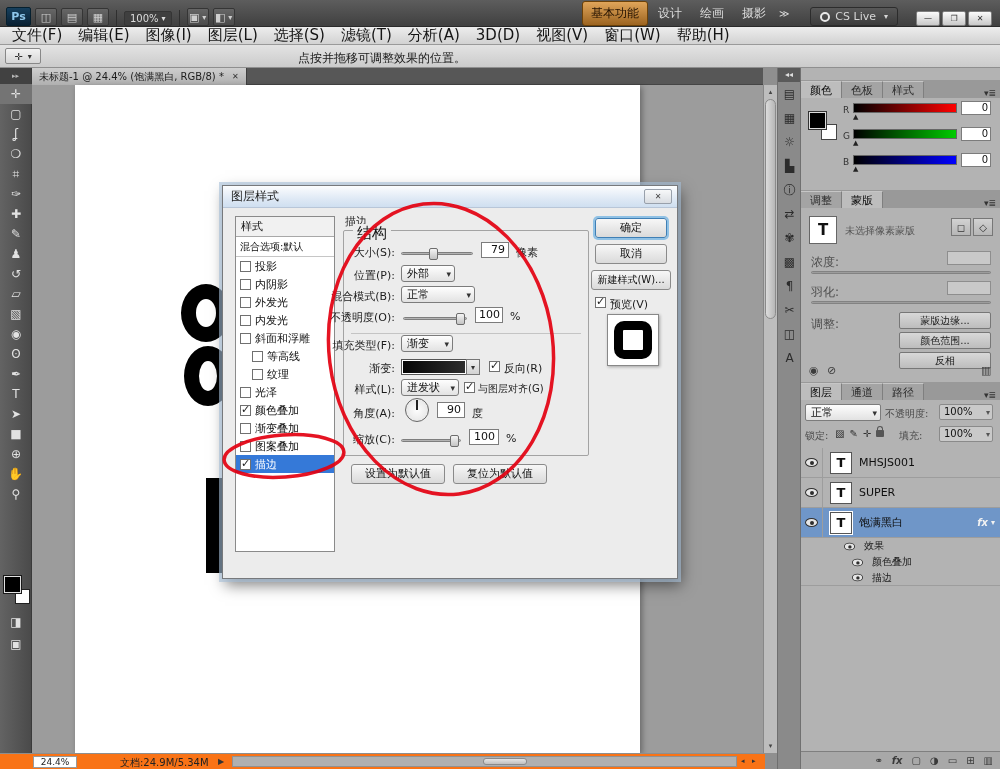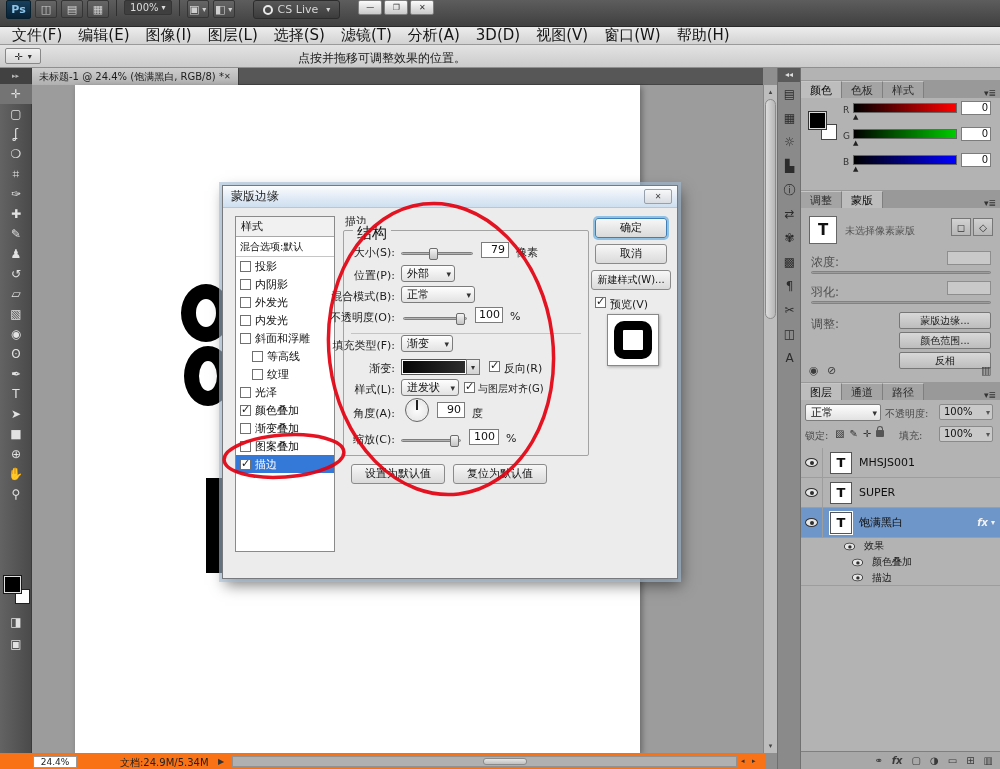--- a/index.html
+++ b/index.html
@@ -1,21 +1,21 @@
 <!DOCTYPE html>
 <html><head>
 <meta charset="utf-8">
 <style>
   *{margin:0;padding:0;box-sizing:border-box}
   body{background:#444;font-family:"DejaVu Sans","Liberation Sans",sans-serif}
   #root{position:relative;width:1000px;height:769px;background:#8f8f8f;overflow:hidden;font-size:11px;color:#111}
   .caret::after{content:"▾";font-size:8px;margin-left:3px;color:inherit}
 
   
-  .titlebar{position:absolute;left:0;top:0;width:1000px;height:27px;background:linear-gradient(#5d5d5d,#404040);border-bottom:1px solid #2a2a2a;display:flex;align-items:flex-start;gap:4px;padding:0 6px;color:#d6d6d6}
+  .titlebar{position:absolute;left:0;top:0;width:1000px;height:27px;background:linear-gradient(#5d5d5d,#404040);border-bottom:1px solid #2a2a2a;display:flex;align-items:flex-end;gap:4px;padding:0 6px;color:#d6d6d6}
   .pslogo{width:25px;height:19px;background:linear-gradient(#17405e,#0a2133);color:#8ec6ea;font-weight:bold;font-size:11px;display:flex;align-items:center;justify-content:center;border-radius:2px;border:1px solid #06202f}
   .tb-icon{width:22px;height:18px;display:flex;align-items:center;justify-content:center;font-size:11px;color:#cfcfcf;background:linear-gradient(#666,#4b4b4b);border:1px solid #353535;border-radius:2px}
   .tb-zoom{display:flex;align-items:center;font-size:10px;border:1px solid #353535;background:#3f3f3f;padding:1px 5px;border-radius:2px;color:#ddd}
   .tb-sep{width:1px;height:16px;background:#2f2f2f;margin:0 3px}
   .ws-group{margin-left:auto;display:flex;align-items:center;gap:2px}
   .ws{padding:3px 8px;font-size:12px;color:#ddd;border-radius:3px;white-space:nowrap}
   .ws.active{background:linear-gradient(#e0a55a,#9c6420);color:#241200;border:1px solid #6d4208}
   .ws.more{font-size:10px;padding:3px 3px}
   .cslive{display:flex;align-items:center;gap:5px;border:1px solid #2c2c2c;background:linear-gradient(#585858,#3c3c3c);border-radius:3px;padding:2px 9px;font-size:11px;margin-left:14px;white-space:nowrap}
   .cs-circle{width:10px;height:10px;border:2px solid #e8e8e8;border-radius:50%}
@@ -34,21 +34,21 @@
   .ts-grip{height:16px;color:#b5b5b5;font-size:7px;text-align:center;line-height:16px;background:#414141}
   .tool{width:32px;height:20px;display:flex;align-items:center;justify-content:center;color:#e2e2e2;font-size:12px}
   .tool.active{background:#747474}
   .swatches{position:absolute;left:4px;top:508px;width:26px;height:28px}
   .sw-bg{position:absolute;right:0;bottom:0;width:15px;height:15px;background:#fff;border:1px solid #222}
   .sw-fg{position:absolute;left:0;top:0;width:17px;height:17px;background:#000;border:1px solid #e0e0e0;box-shadow:0 0 0 1px #1a1a1a}
 
   
   .canvas{position:absolute;left:32px;top:68px;width:731px;height:685px;background:#9c9c9c;overflow:hidden}
   .tabbar{position:absolute;left:0;top:0;width:731px;height:17px;background:#575757;border-bottom:1px solid #454545}
-  .doctab{position:absolute;left:0;top:0;height:17px;background:linear-gradient(#cecece,#b0b0b0);border-right:1px solid #3e3e3e;display:flex;align-items:center;gap:0;padding:0 7px;font-size:10px;color:#1d1d1d;white-space:nowrap}
+  .doctab{position:absolute;left:0;top:0;height:17px;background:linear-gradient(#cecece,#b0b0b0);border-right:1px solid #3e3e3e;display:flex;align-items:center;gap:8px;padding:0 7px;font-size:10px;color:#1d1d1d;white-space:nowrap}
   .doctab .close{font-size:8px;color:#333}
   .document{position:absolute;left:43px;top:17px;width:565px;height:668px;background:#fff;box-shadow:2px 2px 6px rgba(0,0,0,.35)}
   .frag-ring{position:absolute;border:15px solid #000;border-radius:50%}
   .frag-bar{position:absolute;background:#000}
 
   
   .dialog{position:absolute;left:222px;top:185px;width:456px;height:394px;background:#ececec;border:1px solid #77797c;box-shadow:0 0 0 3px rgba(165,190,215,.6),3px 6px 14px rgba(0,0,0,.5);z-index:10}
   .dlg-title{position:absolute;left:0;top:0;right:0;height:22px;background:linear-gradient(#fcfdfe,#dfe9f5 60%,#cfdff0);border-bottom:1px solid #b8c6d8;display:flex;align-items:center;padding:0 8px;font-size:12px;color:#1f1f1f}
   .dlg-close{position:absolute;right:5px;top:3px;width:28px;height:15px;background:linear-gradient(#f7f8f9,#d9dde2);border:1px solid #98a0ab;border-radius:2px;font-size:8px;color:#444;display:flex;align-items:center;justify-content:center}
   .stylist{position:absolute;left:12px;top:30px;width:100px;height:336px;background:#fff;border:1px solid #8a8a8a;font-size:11px}
@@ -160,20 +160,27 @@
     <div class="tb-zoom caret">
         <span>100%</span>
       </div>
     <div class="tb-sep"></div>
     <div class="tb-icon caret">
         <span>▣</span>
       </div>
     <div class="tb-icon caret">
         <span>◧</span>
       </div>
+    <div class="ws-group">
+      <div class="ws active">基本功能</div>
+      <div class="ws">设计</div>
+      <div class="ws">绘画</div>
+      <div class="ws">摄影</div>
+      <div class="ws more">≫</div>
+    </div>
     <div class="cslive caret">
       <span class="cs-circle"></span>
       <span>CS Live</span>
     </div>
     <div class="winbtns">
       <div class="wb">—</div>
       <div class="wb">❐</div>
       <div class="wb">✕</div>
     </div>
   </div>
@@ -385,21 +392,21 @@
         <span>◑</span>
         <span>▭</span>
         <span>⊞</span>
         <span>▥</span>
       </div>
     </div>
   </div>
 
   <div class="dialog">
     <div class="dlg-title">
-      <span>蒙版边缘</span>
+      <span>图层样式</span>
       <div class="dlg-close">✕</div>
     </div>
 
     <div class="stylist">
       <div class="sty-head">样式</div>
       <div class="sty-blend">混合选项:默认</div>
       <div class="sty-row">
           <span class="cb"></span>
           <span>投影</span>
         </div>

